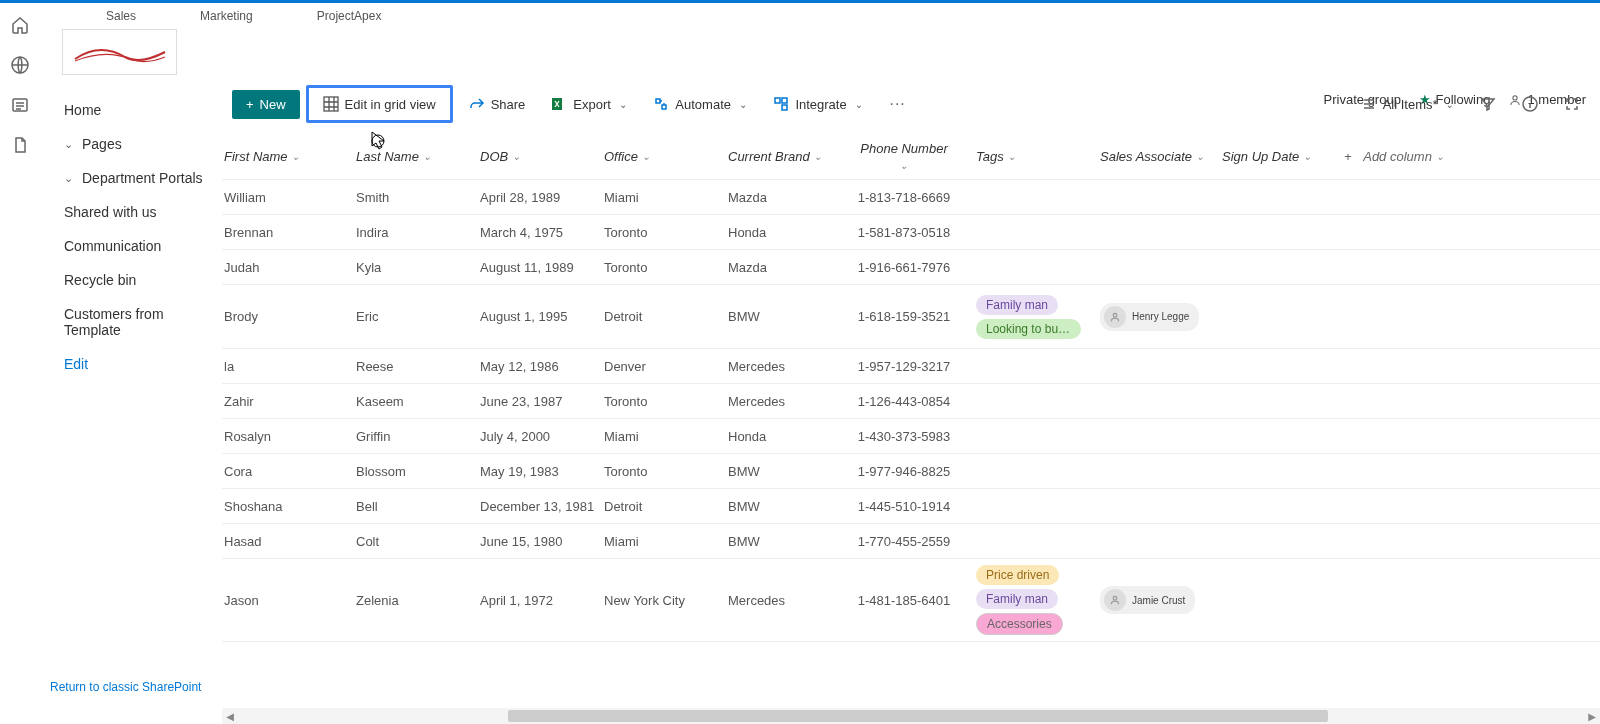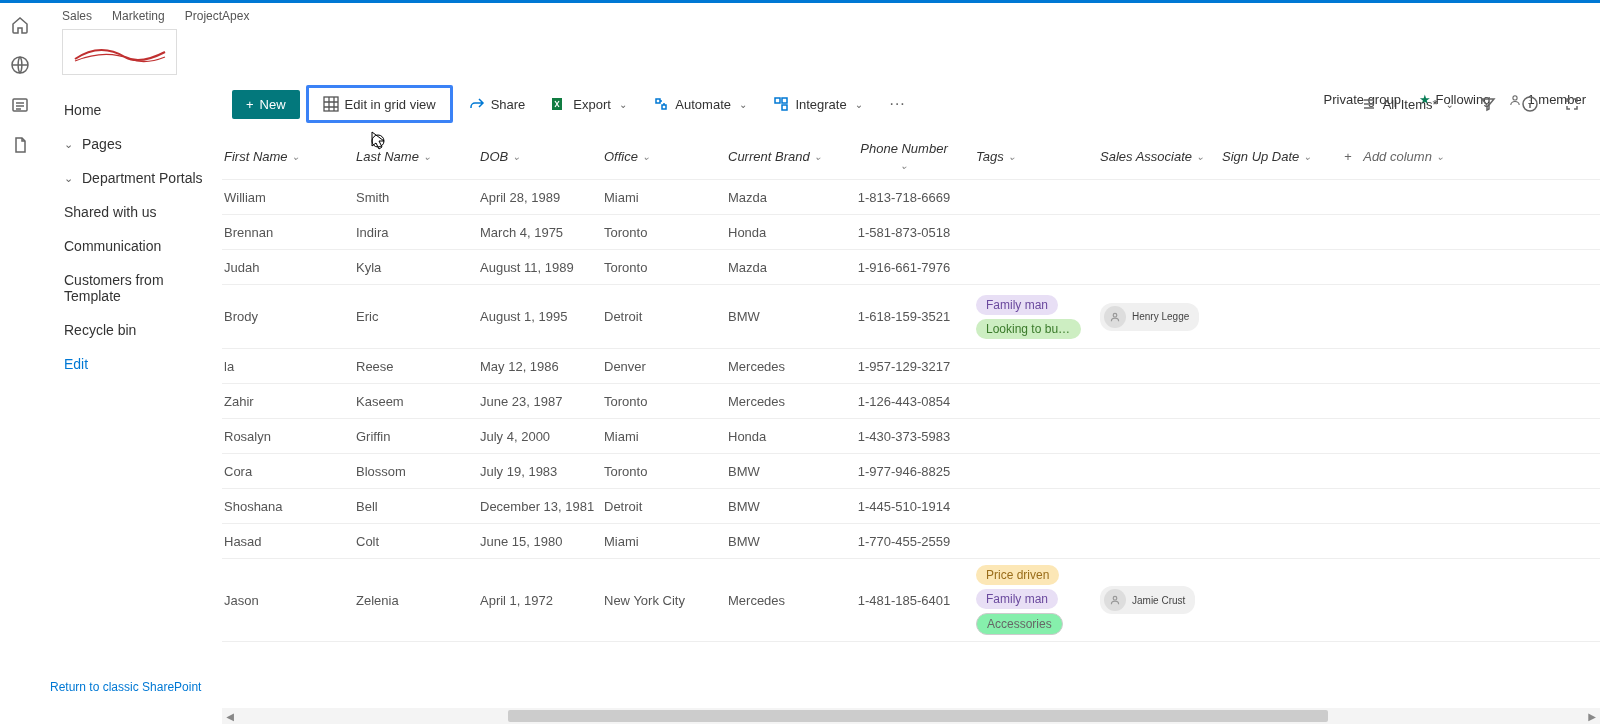--- a/index.html
+++ b/index.html
@@ -5,21 +5,21 @@
 * { box-sizing: border-box; margin: 0; padding: 0; font-family: "Segoe UI", Arial, sans-serif; }
 body { width: 1600px; height: 724px; overflow: hidden; background: #fff; position: relative; }
 
 .top-accent { height: 3px; background: #0078d4; width: 100%; }
 
 .app-rail { position: absolute; left: 0; top: 3px; width: 40px; height: 100%; background: #fff; display: flex; flex-direction: column; align-items: center; padding-top: 12px; gap: 20px; }
 .app-rail .rail-icon { width: 20px; height: 20px; color: #666; cursor: pointer; }
 
 .header { margin-left: 40px; padding: 6px 20px 0 22px; }
 .breadcrumb { display: flex; gap: 20px; font-size: 12px; color: #555; }
-.breadcrumb span { cursor: pointer; }
+.breadcrumb span { cursor: pointer; margin-left: 44px; }
 .logo-box { margin-top: 6px; width: 115px; height: 46px; border: 1px solid #ddd; display: flex; align-items: center; justify-content: center; }
 .logo-box svg { width: 100px; height: 30px; }
 
 .group-info { position: absolute; right: 14px; top: 92px; display: flex; align-items: center; gap: 18px; font-size: 13px; color: #333; }
 .group-info .star { color: #0a7d57; }
 .group-info .item { display: flex; align-items: center; gap: 5px; }
 
 .main { display: flex; margin-left: 40px; height: calc(100% - 100px); }
 
 .sidebar { width: 182px; padding: 18px 0 0 0; font-size: 14px; color: #333; }
@@ -63,21 +63,21 @@
 .col-tags { width: 124px; }
 .col-assoc { width: 122px; }
 .col-signup { width: 122px; }
 .col-add { width: 122px; color: #666; }
 
 .tags-cell { display: flex; flex-direction: column; align-items: flex-start; padding-top: 6px; padding-bottom: 6px; }
 .tag { padding: 3px 10px; border-radius: 12px; font-size: 12px; white-space: nowrap; max-width: 105px; overflow: hidden; text-overflow: ellipsis; }
 .tag.purple { background: #e8dff5; color: #6b4a9e; }
 .tag.green { background: #cdeec2; color: #3a7a2a; }
 .tag.yellow { background: #fce7b6; color: #9a6d1a; }
-.tag.outline { background: #86efac; border: 1px solid #ccc; color: #666; }
+.tag.outline { background: #f9a8d4; border: 1px solid #ccc; color: #666; }
 .avatar { width: 22px; height: 22px; border-radius: 50%; background: #ddd; display: flex; align-items: center; justify-content: center; color: #888; font-size: 12px; }
 .assoc-chip { background: #f0f0f0; border-radius: 12px; padding: 3px 10px 3px 4px; display: flex; align-items: center; gap: 6px; font-size: 10px; color: #444; }
 
 .hscroll { position: absolute; bottom: 0; left: 222px; right: 0; height: 16px; background: #f4f4f4; display: flex; align-items: center; }
 .hscroll .arrow { width: 16px; text-align: center; color: #888; font-size: 10px; cursor: pointer; }
 .hscroll .track { flex: 1; height: 12px; position: relative; }
 .hscroll .thumb { position: absolute; left: 270px; width: 820px; height: 12px; background: #ccc; border-radius: 2px; }
 
 .cursor-overlay { position: absolute; left: 370px; top: 130px; pointer-events: none; }
 
@@ -148,24 +148,24 @@
         <span class="chev">⌄</span>
         <span>Department Portals</span>
       </div>
     <div class="nav-item sub">
         <span>Shared with us</span>
       </div>
     <div class="nav-item sub">
         <span>Communication</span>
       </div>
     <div class="nav-item sub">
+        <span>Recycle bin</span>
+      </div>
+    <div class="nav-item sub">
         <span>Customers from Template</span>
-      </div>
-    <div class="nav-item sub">
-        <span>Recycle bin</span>
       </div>
     <div class="nav-item sub edit">
         <span>Edit</span>
       </div>
     <div class="footer-link">Return to classic SharePoint</div>
   </div>
 
   <div class="content">
 
     <div class="command-bar">
@@ -384,21 +384,21 @@
       <div class="td col-brand">Honda</div>
       <div class="td col-phone">1-430-373-5983</div>
       <div class="td col-tags tags-cell"></div>
       <div class="td col-assoc"></div>
       <div class="td col-signup"></div>
       <div class="td col-add"></div>
     </div>
     <div class="trow">
       <div class="td col-first">Cora</div>
       <div class="td col-last">Blossom</div>
-      <div class="td col-dob">July 19, 1983</div>
+      <div class="td col-dob">May 19, 1983</div>
       <div class="td col-office">Toronto</div>
       <div class="td col-brand">BMW</div>
       <div class="td col-phone">1-977-946-8825</div>
       <div class="td col-tags tags-cell"></div>
       <div class="td col-assoc"></div>
       <div class="td col-signup"></div>
       <div class="td col-add"></div>
     </div>
     <div class="trow">
       <div class="td col-first">Shoshana</div>

